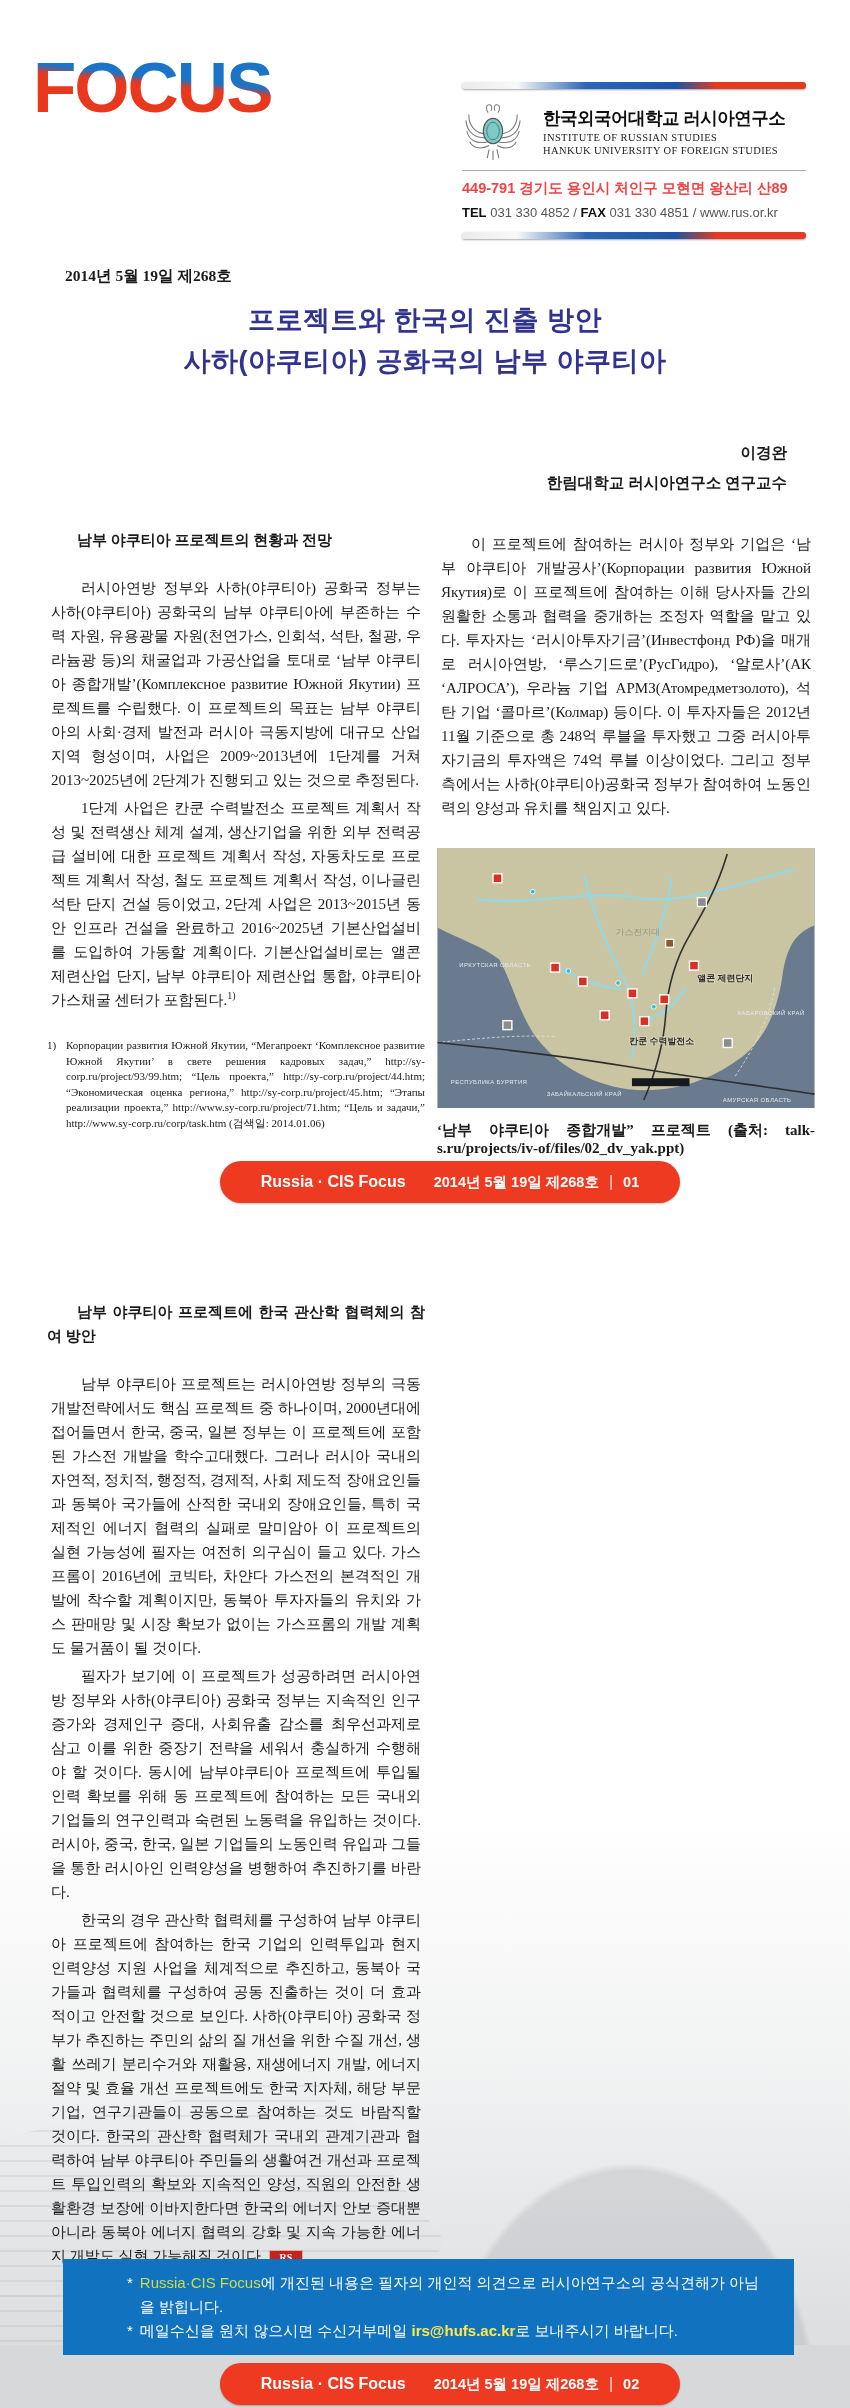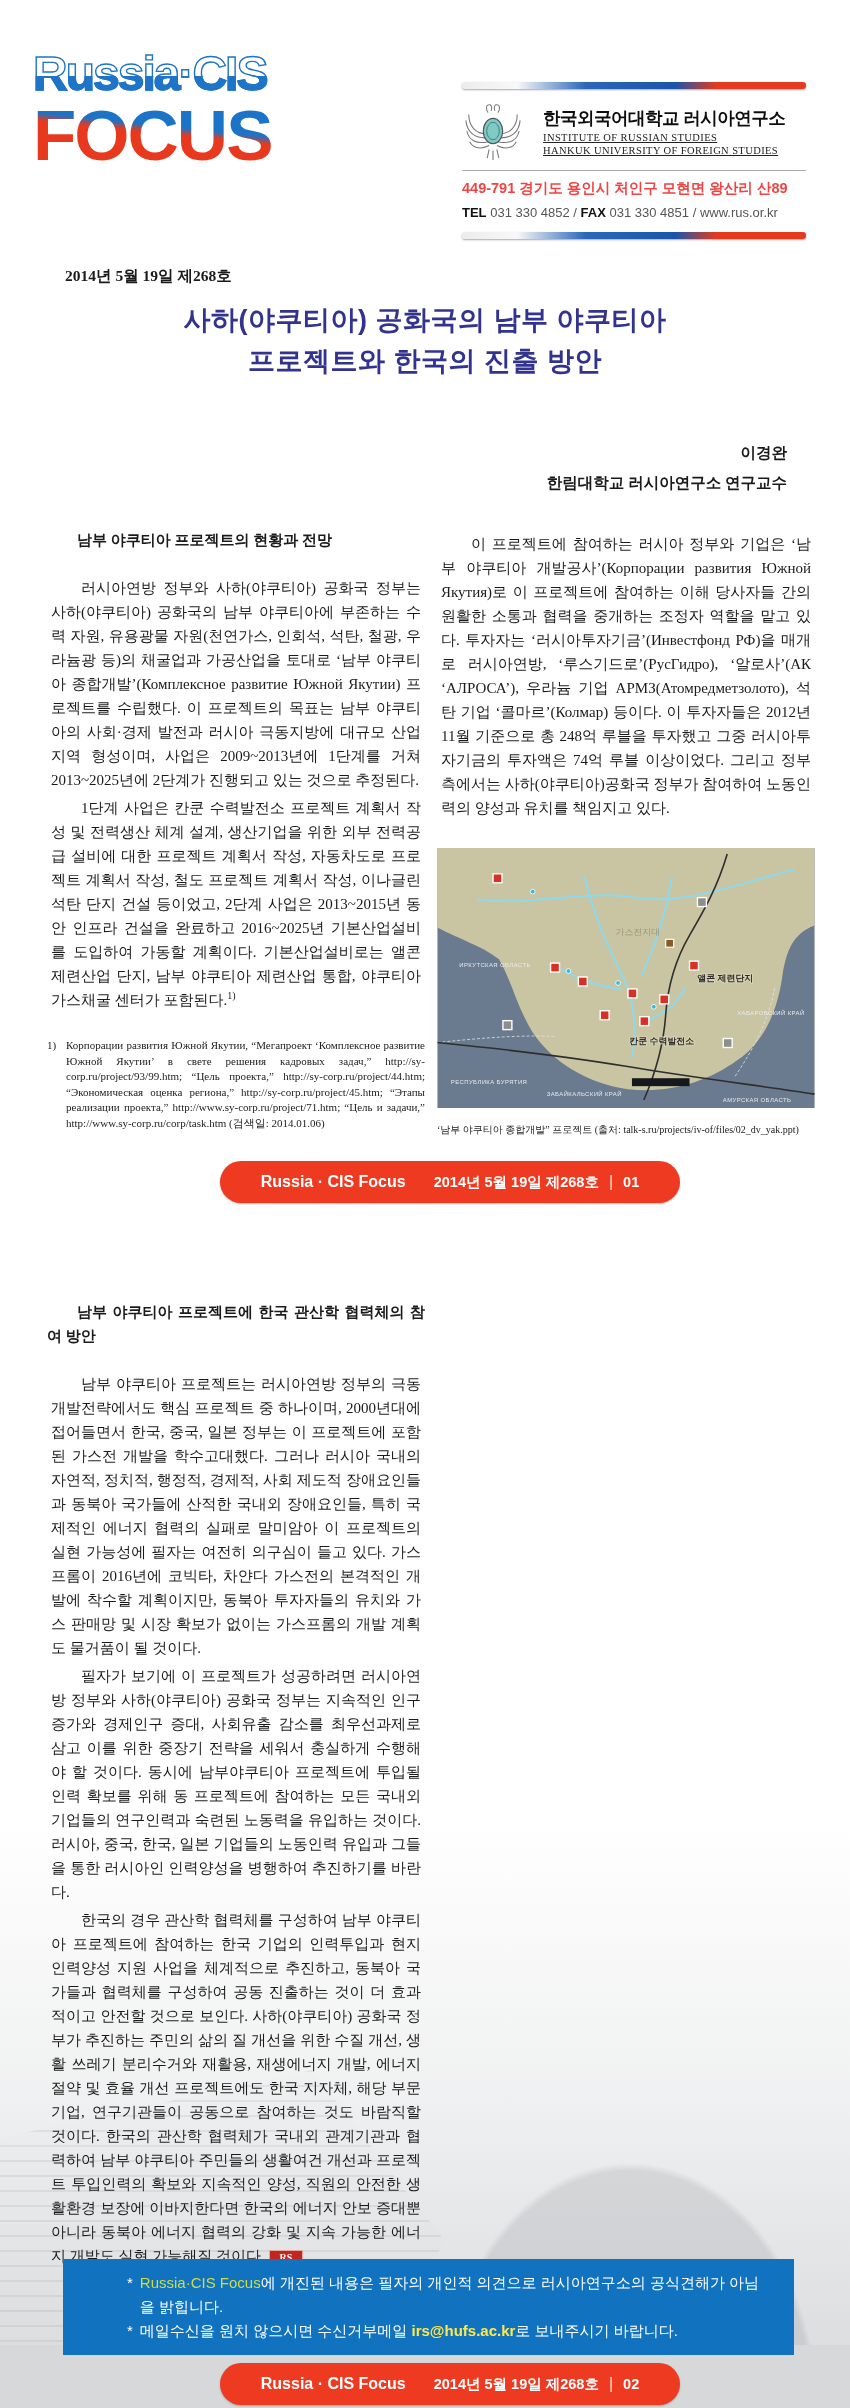--- a/index.html
+++ b/index.html
@@ -18,21 +18,21 @@
         background:linear-gradient(186deg,#1b74c6 40%,#e8381d 48%);
         -webkit-background-clip:text;background-clip:text;color:transparent;}
 
   
   .hdr-right{left:462px;top:82px;width:344px;z-index:2;}
   .flagbar{height:7px;border-radius:3px;box-shadow:0 1px 2px rgba(0,0,0,.35);
         background:linear-gradient(to right,#ececec 0%,#f8f8f8 16%,#2b67b8 36%,#1c55a8 62%,#e33a20 74%,#e33a20 100%);}
   .inst-row{display:flex;align-items:center;gap:19px;margin-top:10px;}
   .inst-kr{font-family:"Liberation Sans","DejaVu Sans",sans-serif;font-weight:800;
         font-size:17.5px;color:#0d0d0d;letter-spacing:-0.5px;}
-  .inst-en{font-size:10.5px;letter-spacing:.4px;color:#222;margin-top:2px;text-decoration:underline;}
+  .inst-en{font-size:10.5px;letter-spacing:.4px;color:#222;margin-top:2px;}
   .addr-divider{border-top:1px solid #a9a9a9;margin-top:7px;}
   .addr{margin-top:8px;font-family:"Liberation Sans","DejaVu Sans",sans-serif;
         font-weight:700;font-size:14.5px;color:#ef4444;}
   .contact{margin-top:7px;font-family:"Liberation Sans","DejaVu Sans",sans-serif;
         font-size:13px;color:#555;}
   .contact .b{font-weight:700;color:#111;}
   .issue-date{left:65px;top:266px;font-weight:700;font-size:15.5px;z-index:2;}
 
   
   .title{left:0;top:300px;width:850px;text-align:center;z-index:2;
@@ -47,21 +47,21 @@
   .col{width:378px;font-size:15px;line-height:24px;text-align:justify;}
   .col p{margin:4px;text-indent:2em;}
   .col-heading{font-weight:700;text-indent:2em;margin:0 0 24px 0;}
   sup.fn{font-size:10px;vertical-align:super;line-height:0;}
   .footnote{display:flex;gap:5px;margin-top:26px;font-size:11px;line-height:15.5px;
         text-align:justify;color:#222;}
   .footnote .fn-marker{flex:0 0 14px;}
 
   
   .map-fig{margin-top:28px;}
-  .map-caption{margin-top:6px;font-weight:400;font-size:10px;line-height:18px;
+  .map-caption{margin-top:6px;font-weight:700;font-size:15px;line-height:18px;
         text-align:justify;text-indent:0;}
 
   
   .footer-bar{left:220px;width:460px;height:42px;background:#ee3a20;border-radius:21px;
         color:#fff;display:flex;align-items:center;justify-content:center;gap:10px;
         font-family:"Liberation Sans","DejaVu Sans",sans-serif;font-weight:700;z-index:4;
         box-shadow:0 1px 2px rgba(0,0,0,.25);}
   .footer-bar .brand{font-size:16px;margin-right:18px;}
   .footer-bar .issue{font-size:14.5px;}
   .footer-bar .divider{font-weight:400;opacity:.85;}
@@ -104,21 +104,20 @@
 <body>
 
 <div class="abs wm">
   <div class="wm-grad"></div>
   <div class="wm-stairs"></div>
   <div class="wm-dome"></div>
 </div>
 <div class="abs graystrip"></div>
 
 <div class="abs logo">
-  <div class="logo1">Russia·CIS</div>
   <div class="logo2">FOCUS</div>
 </div>
 
 <div class="abs hdr-right">
   <div class="flagbar"></div>
   <div class="inst-row">
     <svg width="62" height="64" viewBox="0 0 64 66">
       <g stroke="#7a7a7a" fill="none" stroke-width="1.1">
         <path d="M26,36 C14,36 7,28 7,16"></path>
         <path d="M26,40 C12,41 5,33 4,22"></path>
@@ -151,22 +150,22 @@
     <span>031 330 4851</span>
     <span> / </span>
     <span>www.rus.or.kr</span>
   </div>
   <div class="flagbar" style="margin-top:12px;"></div>
 </div>
 
 <div class="abs issue-date">2014년 5월 19일 제268호</div>
 
 <div class="abs title">
+  <div>프로젝트와 한국의 진출 방안</div>
   <div>사하(야쿠티아) 공화국의 남부 야쿠티아</div>
-  <div>프로젝트와 한국의 진출 방안</div>
 </div>
 
 <div class="abs author-block">
   <div class="author-name">이경완</div>
   <div class="author-affil">한림대학교 러시아연구소 연구교수</div>
 </div>
 
 <div class="abs cols" style="top:528px;">
   <div class="col">
     <div class="col-heading">남부 야쿠티아 프로젝트의 현황과 전망</div>

